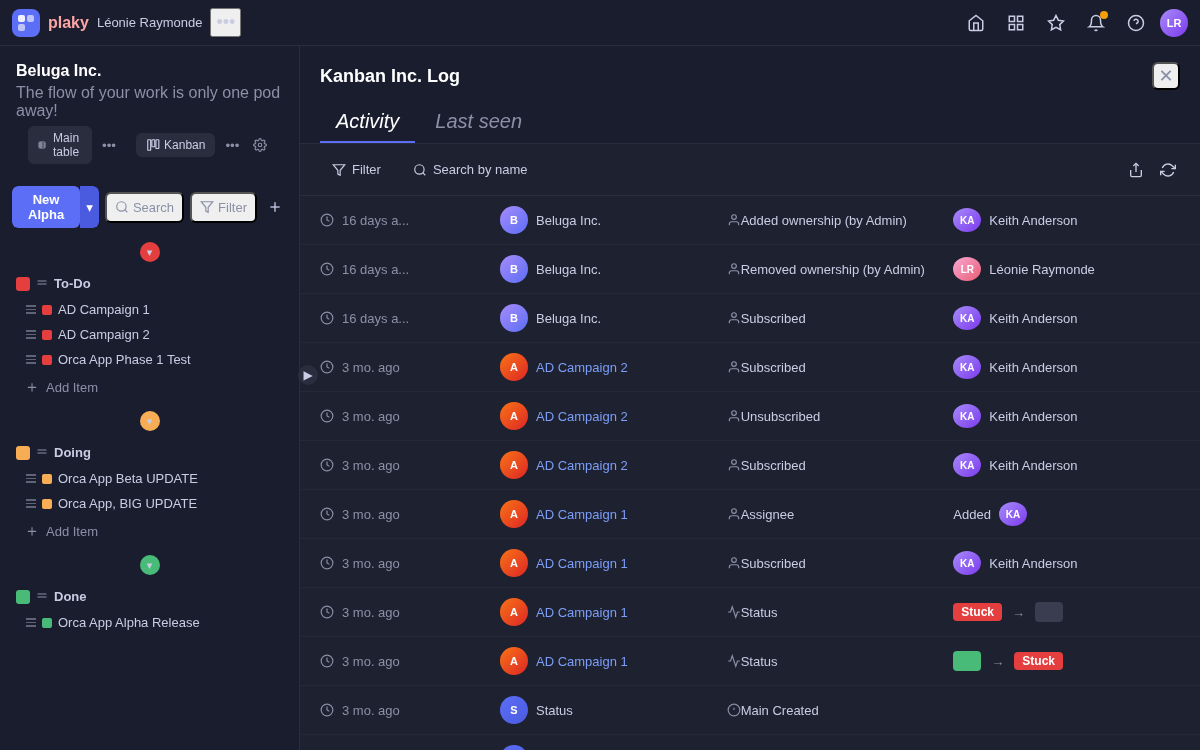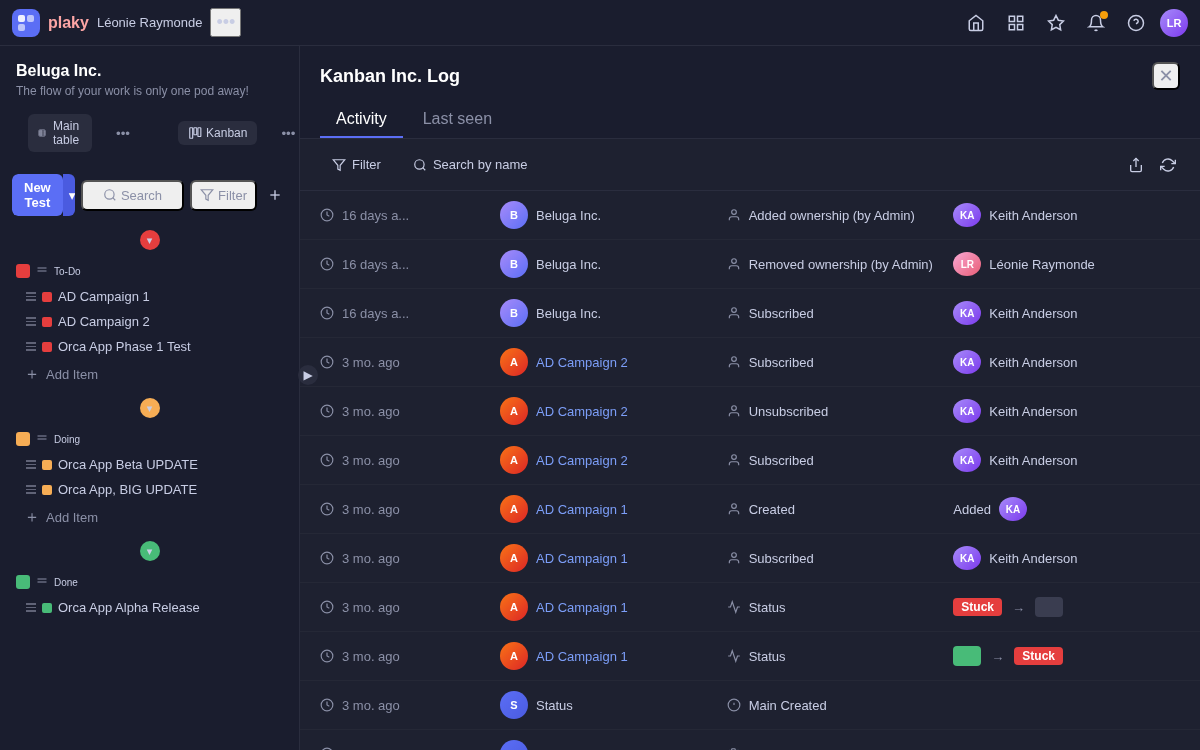--- a/index.html
+++ b/index.html
@@ -34,37 +34,37 @@
       width: 300px;
       background: #1a1d2e;
       border-right: 1px solid #2a2d3e;
       display: flex;
       flex-direction: column;
       flex-shrink: 0;
       overflow: hidden;
     }
     .sidebar-header { padding: 16px 16px 8px 16px; }
     .workspace-name { color: #fff; font-weight: 700; font-size: 16px; margin-bottom: 4px; }
-    .workspace-subtitle { color: #8b90a7; font-size: 12px; margin-bottom: 12px; }
-    .sidebar-toolbar { display: flex; align-items: center; gap: 20px; padding: 4px 12px 8px 12px; }
+    .workspace-subtitle { color: #8b90a7; font-size: 16px; margin-bottom: 2px; }
+    .sidebar-toolbar { display: flex; align-items: center; gap: 6px; padding: 4px 12px 8px 12px; }
     .view-btn { display: flex; align-items: center; gap: 4px; background: #2a2d3e; border-radius: 6px; padding: 5px 10px; color: #c8cde4; font-size: 12px; cursor: pointer; border: none; }
     .view-btn svg { width: 14px; height: 14px; }
     .icon-btn-sm { background: transparent; border: none; color: #8b90a7; cursor: pointer; padding: 4px; border-radius: 4px; display: flex; align-items: center; }
     .sidebar-actions { display: flex; align-items: center; gap: 6px; padding: 6px 12px; }
     .new-item-btn { background: #5b6ef5; color: white; border: none; border-radius: 6px; padding: 6px 12px; font-size: 13px; font-weight: 600; cursor: pointer; display: flex; align-items: center; gap: 4px; }
     .new-item-chevron { background: #4a5be0; border: none; color: white; border-radius: 0 6px 6px 0; padding: 6px 6px; cursor: pointer; }
-    .search-btn { display: flex; align-items: center; gap: 4px; color: #8b90a7; cursor: pointer; font-size: 13px; padding: 6px 20px; border-radius: 6px; }
+    .search-btn { display: flex; align-items: center; gap: 4px; color: #8b90a7; cursor: pointer; font-size: 13px; padding: 6px 8px; border-radius: 6px; }
     .filter-btn { display: flex; align-items: center; gap: 4px; color: #8b90a7; cursor: pointer; font-size: 13px; padding: 6px 8px; border-radius: 6px; }
 
     
     .groups-container { overflow-y: auto; flex: 1; padding: 0 8px; }
     .group { margin-bottom: 4px; }
     .group-header { display: flex; align-items: center; gap: 6px; padding: 6px 8px; border-radius: 6px; cursor: pointer; }
     .group-color-dot { width: 14px; height: 14px; border-radius: 3px; flex-shrink: 0; }
-    .group-name { color: #c8cde4; font-size: 10px; font-weight: 400; flex: 1; }
+    .group-name { color: #c8cde4; font-size: 13px; font-weight: 700; flex: 1; }
     .group-items { padding-left: 8px; }
     .group-item { display: flex; align-items: center; gap: 6px; padding: 5px 8px; border-left: 2px solid transparent; cursor: pointer; font-size: 13px; color: #c8cde4; border-radius: 4px; }
     .add-item-row { display: flex; align-items: center; gap: 6px; padding: 5px 8px; color: #8b90a7; cursor: pointer; font-size: 13px; border-radius: 4px; }
     .group-collapse-circle { width: 20px; height: 20px; border-radius: 50%; display: flex; align-items: center; justify-content: center; font-size: 11px; cursor: pointer; margin: 4px auto; }
 
     
     .right-panel {
       flex: 1;
       background: #1e2130;
       display: flex;
@@ -74,38 +74,38 @@
     .panel-header {
       background: #1a1d2e;
       padding: 16px 20px 0 20px;
       border-bottom: 1px solid #2a2d3e;
       flex-shrink: 0;
     }
     .panel-title-row { display: flex; align-items: center; justify-content: space-between; margin-bottom: 12px; }
     .panel-title { color: #fff; font-size: 18px; font-weight: 700; }
     .panel-close-btn { color: #8b90a7; cursor: pointer; font-size: 18px; width: 28px; height: 28px; display: flex; align-items: center; justify-content: center; border-radius: 6px; }
     .panel-tabs { display: flex; gap: 4px; }
-    .panel-tab { padding: 8px 16px; font-size: 16px; cursor: pointer; border-bottom: 2px solid transparent; color: #8b90a7; }
+    .panel-tab { padding: 8px 16px; font-size: 20px; cursor: pointer; border-bottom: 2px solid transparent; color: #8b90a7; font-style: italic; }
     .panel-tab.active { color: #fff; border-bottom-color: #5b6ef5; }
 
     
     .log-toolbar { display: flex; align-items: center; gap: 8px; padding: 12px 20px; border-bottom: 1px solid #2a2d3e; flex-shrink: 0; }
     .log-filter-btn { display: flex; align-items: center; gap: 6px; color: #c8cde4; font-size: 13px; padding: 6px 12px; border-radius: 6px; cursor: pointer; background: transparent; border: none; }
     .log-search-btn { display: flex; align-items: center; gap: 6px; color: #c8cde4; font-size: 13px; padding: 6px 12px; border-radius: 6px; cursor: pointer; background: transparent; border: none; }
     .log-toolbar-right { margin-left: auto; display: flex; gap: 8px; }
 
     
     .log-table { flex: 1; overflow-y: auto; }
     .log-row { display: grid; grid-template-columns: 180px 1fr 1fr 1fr; align-items: center; padding: 10px 20px; border-bottom: 1px solid #252836; }
     .log-time { display: flex; align-items: center; gap: 8px; color: #8b90a7; font-size: 13px; }
     .log-entity { display: flex; align-items: center; gap: 8px; font-size: 13px; }
     .entity-avatar { width: 28px; height: 28px; border-radius: 50%; flex-shrink: 0; display: flex; align-items: center; justify-content: center; font-size: 11px; font-weight: bold; color: white; }
     .entity-name { color: #c8cde4; }
     .entity-link { color: #7c9ef8; cursor: pointer; }
-    .log-action { display: flex; align-items: center; gap: 8px; color: #c8cde4; font-size: 13px; }
+    .log-action { display: flex; align-items: center; color: #c8cde4; font-size: 13px; }
     .log-user { display: flex; align-items: center; gap: 8px; font-size: 13px; color: #c8cde4; }
     .user-avatar-sm { width: 28px; height: 24px; border-radius: 50%; flex-shrink: 0; display: flex; align-items: center; justify-content: center; font-size: 10px; font-weight: bold; color: white; }
 
     .status-badge { padding: 2px 8px; border-radius: 4px; font-size: 12px; font-weight: 600; color: white; }
     .status-stuck { background: #e53e3e; }
     .status-empty { background: #3a3d50; width: 28px; height: 20px; border-radius: 4px; display: inline-block; }
     .status-green { background: #48bb78; width: 28px; height: 20px; border-radius: 4px; display: inline-block; }
     .arrow { color: #8b90a7; margin: 0 4px; }
 
     
@@ -200,21 +200,21 @@
         <button class="icon-btn-sm">
           <svg width="14" height="14" viewBox="0 0 24 24" fill="none" stroke="currentColor" stroke-width="2">
               <circle cx="12" cy="12" r="3"></circle>
               <path d="M19.4 15a1.65 1.65 0 00.33 1.82l.06.06a2 2 0 010 2.83 2 2 0 01-2.83 0l-.06-.06a1.65 1.65 0 00-1.82-.33 1.65 1.65 0 00-1 1.51V21a2 2 0 01-4 0v-.09A1.65 1.65 0 009 19.4a1.65 1.65 0 00-1.82.33l-.06.06a2 2 0 01-2.83-2.83l.06-.06A1.65 1.65 0 004.68 15a1.65 1.65 0 00-1.51-1H3a2 2 0 010-4h.09A1.65 1.65 0 004.6 9a1.65 1.65 0 00-.33-1.82l-.06-.06a2 2 0 012.83-2.83l.06.06A1.65 1.65 0 009 4.68a1.65 1.65 0 001-1.51V3a2 2 0 014 0v.09a1.65 1.65 0 001 1.51 1.65 1.65 0 001.82-.33l.06-.06a2 2 0 012.83 2.83l-.06.06A1.65 1.65 0 0019.4 9a1.65 1.65 0 001.51 1H21a2 2 0 010 4h-.09a1.65 1.65 0 00-1.51 1z"></path>
             </svg>
         </button>
       </div>
     </div>
     <div class="sidebar-actions">
       <div style="display:flex;border-radius:6px;overflow:hidden;">
-        <button class="new-item-btn">New Test</button>
+        <button class="new-item-btn">New Alpha</button>
         <button class="new-item-chevron">▾</button>
       </div>
       <button class="search-btn">
         <svg width="14" height="14" viewBox="0 0 24 24" fill="none" stroke="currentColor" stroke-width="2">
             <circle cx="11" cy="11" r="8"></circle>
             <line x1="21" y1="21" x2="16.65" y2="16.65"></line>
           </svg>
         <span>Search</span>
       </button>
       <button class="filter-btn">
@@ -554,21 +554,21 @@
         </div>
         <div class="log-entity">
           <div class="entity-avatar" style="background:linear-gradient(135deg,#f97316,#dc2626);">A</div>
           <span class="entity-link">AD Campaign 1</span>
         </div>
         <div class="log-action">
           <svg width="14" height="14" viewBox="0 0 24 24" fill="none" stroke="#8b90a7" stroke-width="2">
               <path d="M20 21v-2a4 4 0 00-4-4H8a4 4 0 00-4 4v2"></path>
               <circle cx="12" cy="7" r="4"></circle>
             </svg>
-          <span>Created</span>
+          <span>Assignee</span>
         </div>
         <div class="log-user">
           <span>Added</span>
           <div class="user-avatar-sm" style="background:linear-gradient(135deg,#a78bfa,#7c3aed);">KA</div>
         </div>
       </div>
 
       <div class="log-row">
         <div class="log-time">
           <svg width="14" height="14" viewBox="0 0 24 24" fill="none" stroke="currentColor" stroke-width="2">

